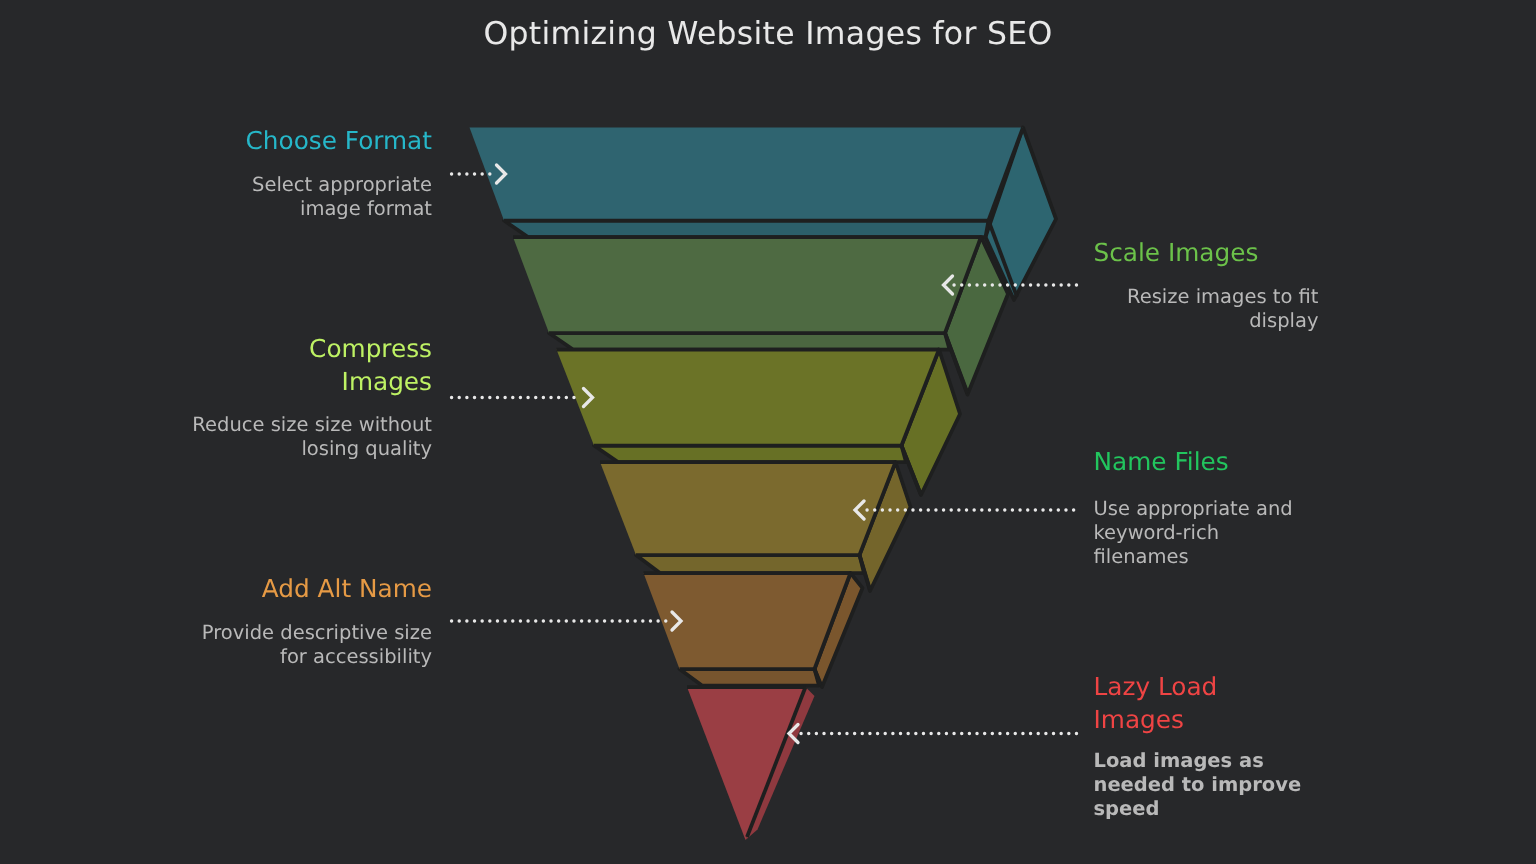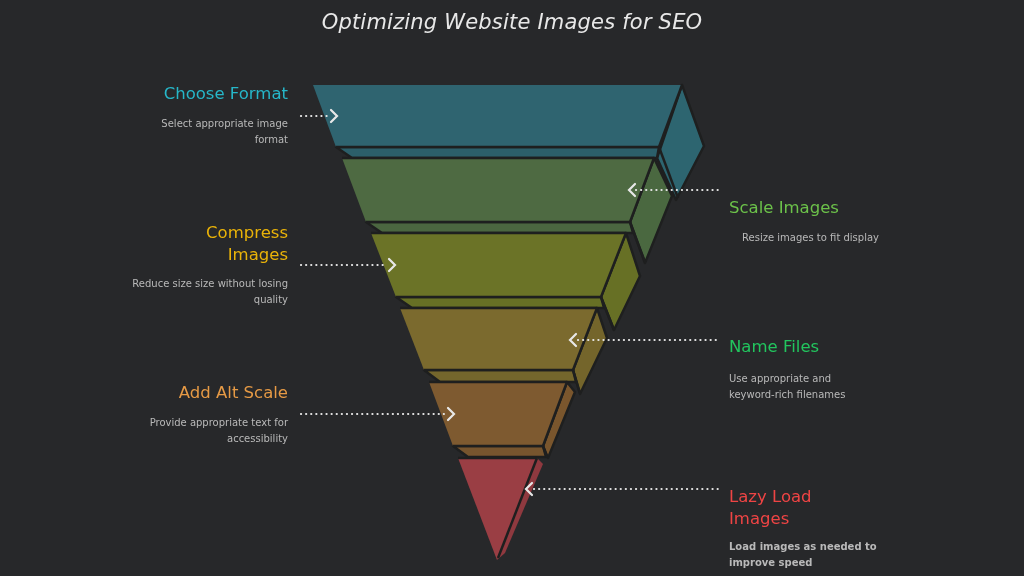--- a/index.html
+++ b/index.html
@@ -2,27 +2,27 @@
 <html><head>
 <meta charset="utf-8">
 <style>
   html, body { margin:0; padding:0; }
   body {
     width:1024px; height:576px; background:#27282a; position:relative; overflow:hidden;
     font-family:"DejaVu Sans", sans-serif;
   }
   .title {
     position:absolute; left:0; width:1024px; top:10px; text-align:center;
-    color:#e8e8e8; font-size:21px; letter-spacing:0.2px;font-style:italic;
+    color:#e8e8e8; font-size:21px; letter-spacing:0.2px;
   }
   svg.funnel { position:absolute; left:0; top:0; }
   .label { position:absolute; font-size:16.5px; line-height:22px; }
-  .desc { position:absolute; font-size:10px; line-height:16px; color:#b9b9b9; }
+  .desc { position:absolute; font-size:13px; line-height:16px; color:#b9b9b9; }
   .left { text-align:right; }
-  .right { text-align:left;margin-top:39px; }
+  .right { text-align:left; }
 </style>
 </head>
 <body>
 
 <div class="title">Optimizing Website Images for SEO</div>
 
 <svg class="funnel" width="1024" height="576" viewBox="0 0 1024 576">
   <g stroke="#1e1f1f" stroke-width="2.5" stroke-linejoin="round">
 
     <g>
@@ -109,23 +109,23 @@
     </g>
   </g>
 </svg>
 
 <div class="label left" style="right:736px; top:83px; color:#26b7c9;">Choose Format</div>
 <div class="desc left" style="right:736px; top:116px; width:150px;">Select appropriate image format</div>
 
 <div class="label right" style="left:729px; top:158px; color:#6cc24a;">Scale Images</div>
 <div class="desc right" style="left:729px; top:191px; width:150px;text-align:right;">Resize images to fit display</div>
 
-<div class="label left" style="right:736px; top:222px; width:120px; color:#eab308;">Compress Images</div>
+<div class="label left" style="right:736px; top:222px; width:120px; color:#bef264;">Compress Images</div>
 <div class="desc left" style="right:736px; top:276px; width:170px;">Reduce size size without losing quality</div>
 
 <div class="label right" style="left:729px; top:297px; color:#22c55e;">Name Files</div>
 <div class="desc right" style="left:729px; top:332px; width:145px;">Use appropriate and keyword-rich filenames</div>
 
-<div class="label left" style="right:736px; top:382px; color:#e69a45;">Add Alt Scale</div>
-<div class="desc left" style="right:736px; top:415px; width:165px;">Provide appropriate text for accessibility</div>
+<div class="label left" style="right:736px; top:382px; color:#e69a45;">Add Alt Name</div>
+<div class="desc left" style="right:736px; top:415px; width:165px;">Provide descriptive size for accessibility</div>
 
 <div class="label right" style="left:729px; top:447px; width:110px; color:#ef4444;">Lazy Load Images</div>
 <div class="desc right" style="left:729px; top:500px; width:170px;font-weight:bold;">Load images as needed to improve speed</div>
 
 </body></html>

